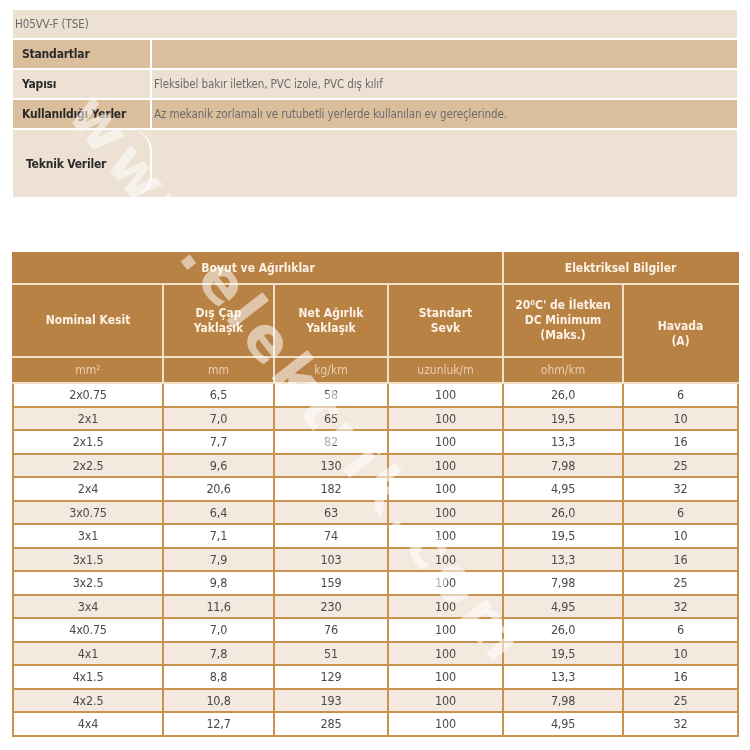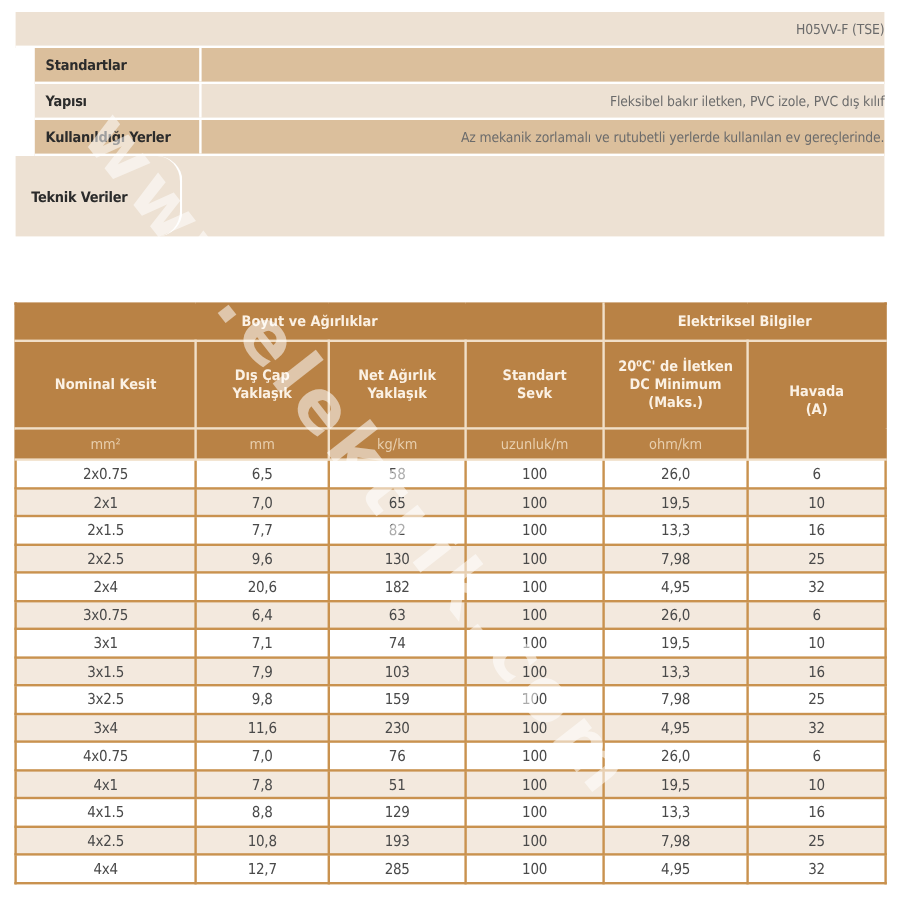--- a/index.html
+++ b/index.html
@@ -18,27 +18,26 @@
     width: 139px; box-sizing: border-box; padding-left: 9px;
     font-weight: bold; font-size: 12px; color: #2b2b2b;
     display: flex; align-items: center;
     border-right: 2px solid #ffffff;
     letter-spacing: -0.2px;
   }
   .spec .val {
     flex: 1; padding-left: 2px; font-size: 11.5px; color: #6b6b6b;
     display: flex; flex-direction: column; justify-content: center;
     letter-spacing: -0.1px;
-    text-align: right;
   }
   .spec .light { background: #ede1d3; }
   .spec .dark  { background: #dbbf9c; }
   .spec .r1 { height: 28px; }
   .spec .r1 .lbl { padding-left: 13px; }
-  .spec .r2, .spec .r3, .spec .r4 { height: 28px; margin-left: 16px; }
+  .spec .r2, .spec .r3, .spec .r4 { height: 28px; }
   .spec .r5 { height: 67px; border-bottom: none; }
   .spec .r5 .lbl { padding-left: 13px; border-radius: 21px; }
   .spec .r5 .val span { line-height: 19px; }
 
   
   .main {
     position: absolute; left: 12px; top: 252px; width: 725px;
     border-collapse: collapse; table-layout: fixed; padding-left: 24px;
   }
   .main th, .main td {

